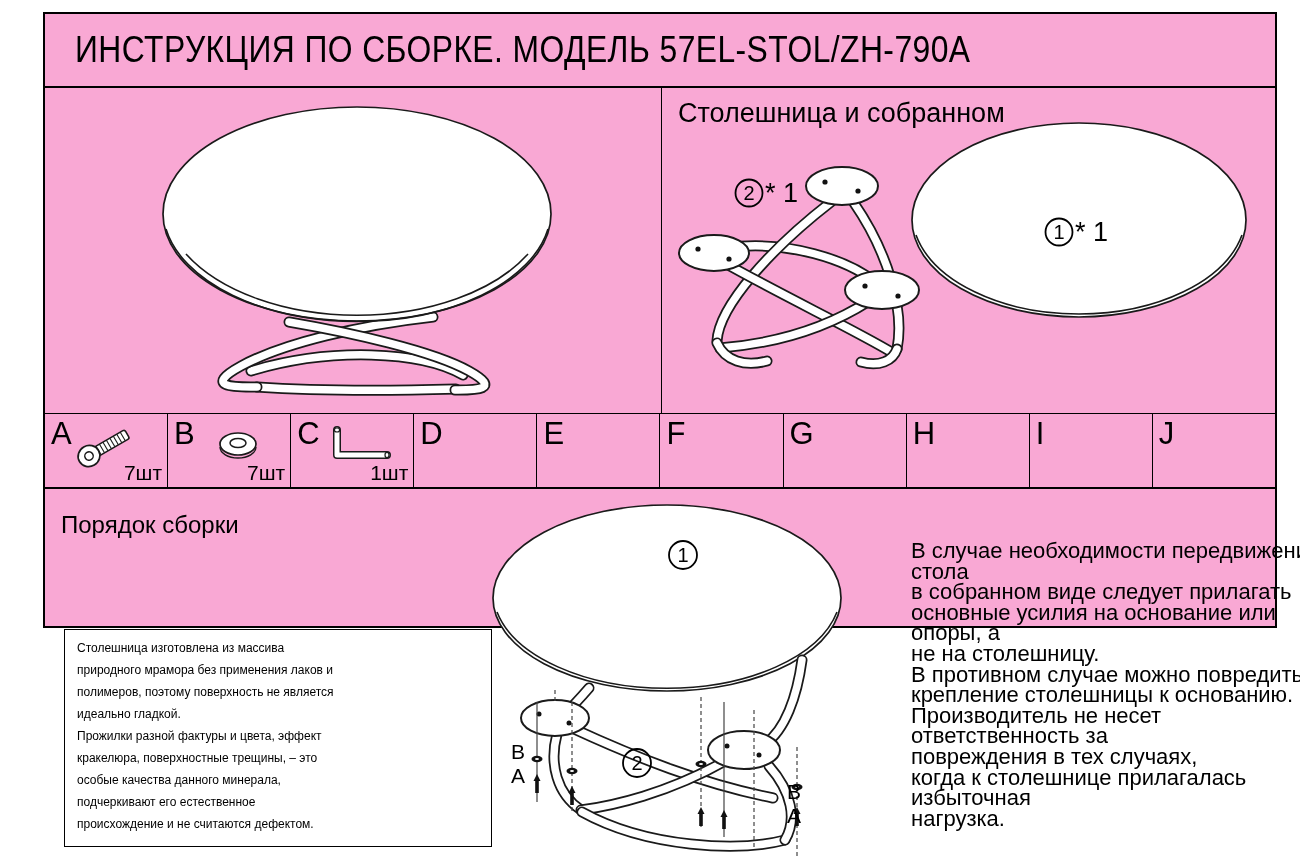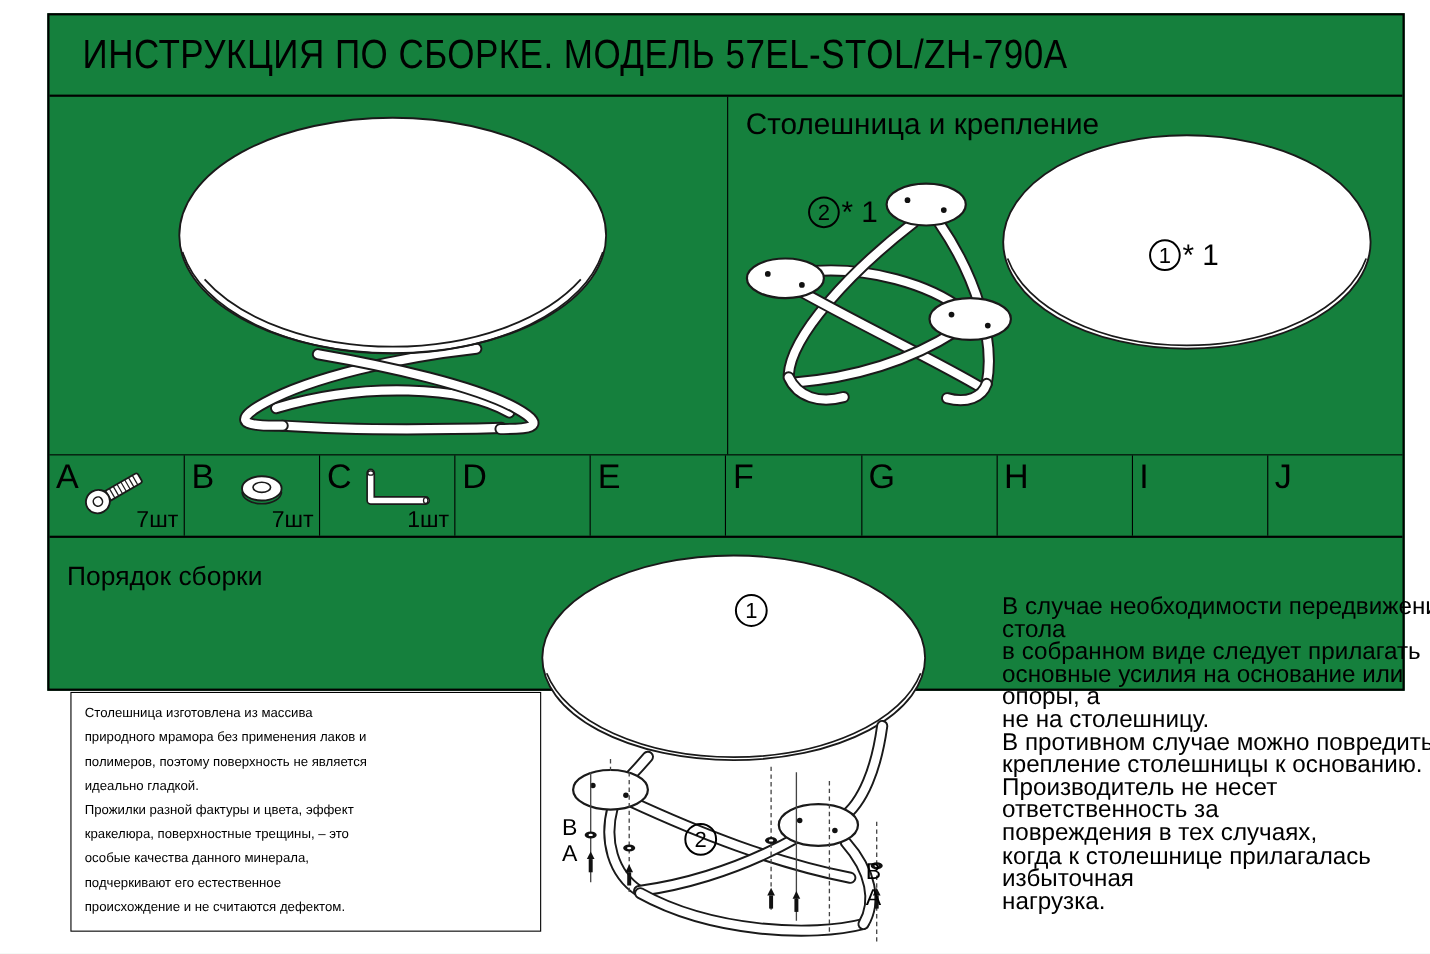--- a/index.html
+++ b/index.html
@@ -1,19 +1,19 @@
 <!DOCTYPE html>
 <html><head>
 <meta charset="utf-8">
 <style>
   html,body{margin:0;padding:0;background:#fff;}
   .page{position:relative;width:1300px;height:867px;background:#fff;color:#000;
         font-family:"Liberation Sans","DejaVu Sans",sans-serif;overflow:hidden;}
   .frame{position:absolute;left:43px;top:12px;width:1234px;height:616px;
-         border:2.5px solid #000;box-sizing:border-box;background:#15803d;}
+         border:2.5px solid #000;box-sizing:border-box;background:#f9a8d4;}
   
   .title-row{position:absolute;left:0;top:0;right:0;height:72px;border-bottom:2px solid #000;}
   .doc-title{position:absolute;left:30px;top:50%;transform:translateY(-50%) scaleX(.86);
              transform-origin:left center;font-size:37px;white-space:nowrap;letter-spacing:.5px;}
   
   .panel{position:absolute;top:74px;height:325px;box-sizing:border-box;}
   .panel-left{left:0;width:617px;border-right:1.5px solid #000;}
   .panel-right{left:617px;width:614px;}
   .panel h2{position:absolute;left:16px;top:10px;margin:0;font-size:27px;font-weight:normal;z-index:2;}
   .panel svg,.bottom-svg{position:absolute;left:0;top:0;}
@@ -72,21 +72,21 @@
         </g>
         <g>
           <ellipse cx="356" cy="215" rx="194" ry="107" fill="#fff" stroke="#1a1a1a" stroke-width="1.7"></ellipse>
           <path class="thin" stroke-width="1.4" d="M 165,230 A 194 112 0 0 0 547,230"></path>
           <path class="thin" stroke-width="1.2" d="M 185,255 A 194 116 0 0 0 527,255"></path>
         </g>
       </svg>
     </section>
 
     <section class="panel panel-right">
-      <h2>Столешница и крепление</h2>
+      <h2>Столешница и собранном</h2>
       <svg width="614" height="323" viewBox="661 89 614 323">
         <g>
           <path class="tube-out" d="M 724,249 C 788,240 848,262 874,283"></path>
             <path class="tube-in" d="M 724,249 C 788,240 848,262 874,283"></path>
           <path class="tube-out" d="M 830,203 C 772,248 718,306 716,342"></path>
             <path class="tube-in" d="M 830,203 C 772,248 718,306 716,342"></path>
           <path class="tube-out" d="M 853,204 C 886,252 904,310 896,350"></path>
             <path class="tube-in" d="M 853,204 C 886,252 904,310 896,350"></path>
           <path class="tube-out" d="M 720,262 C 784,298 856,332 892,354"></path>
             <path class="tube-in" d="M 720,262 C 784,298 856,332 892,354"></path>

